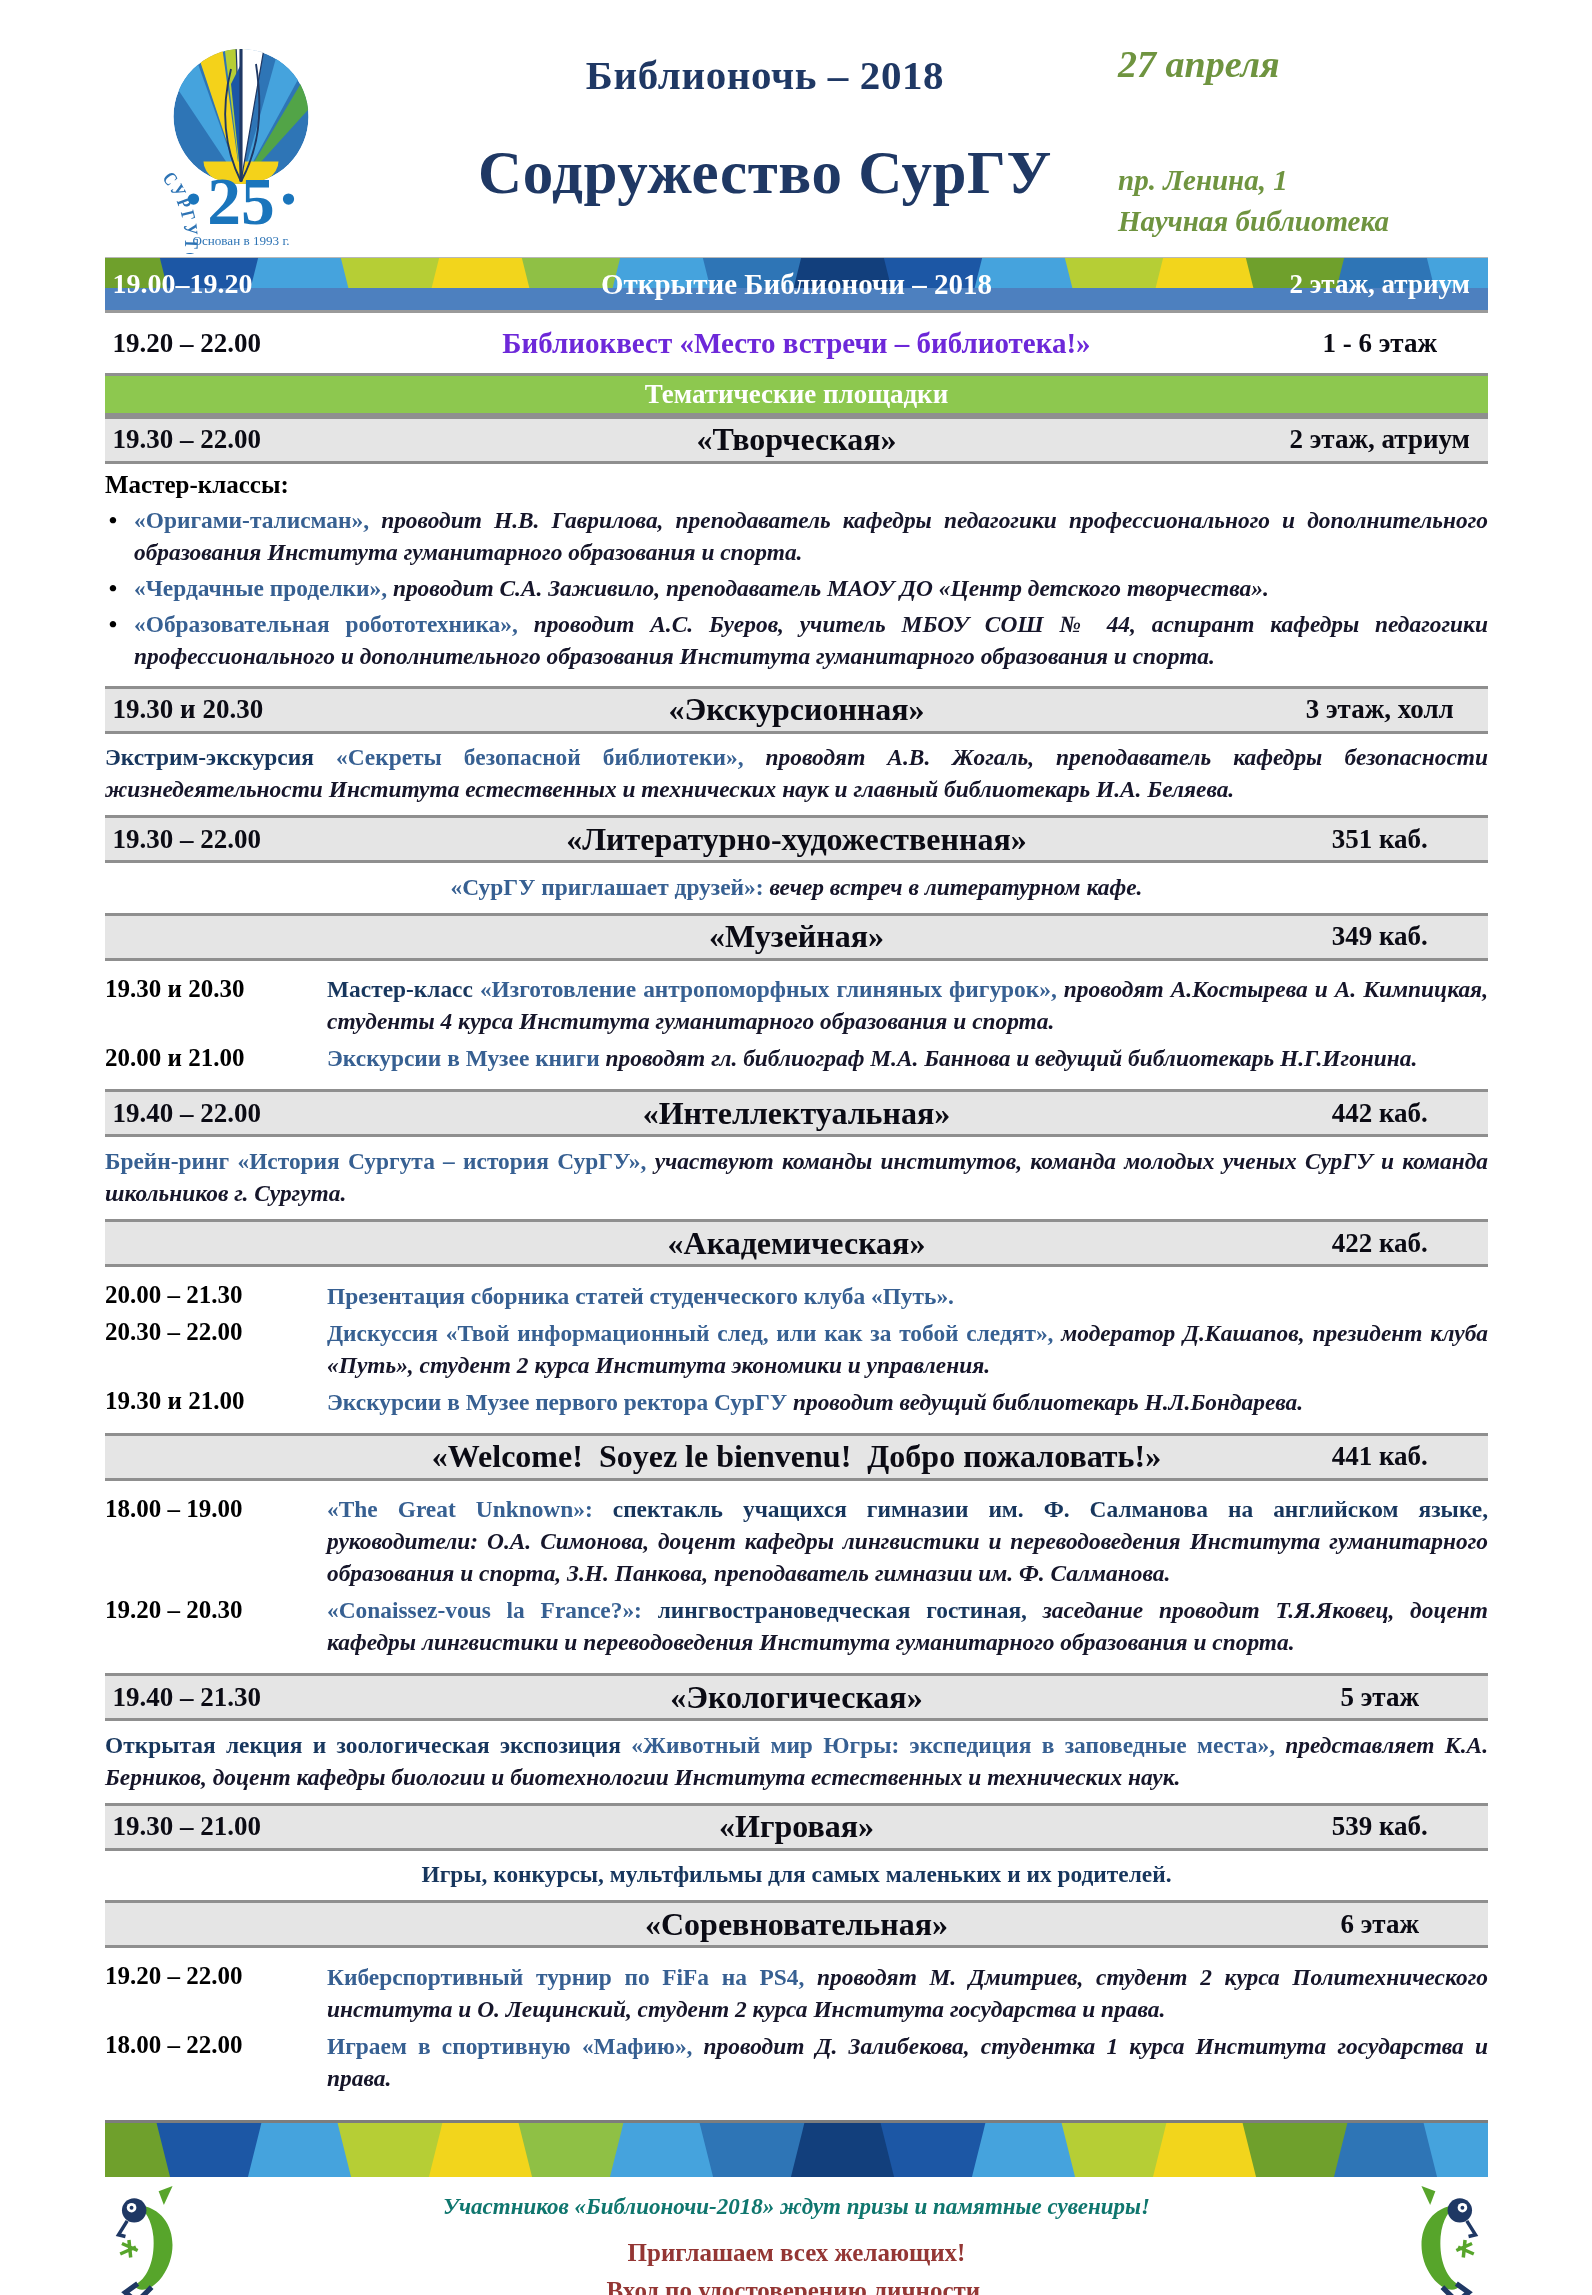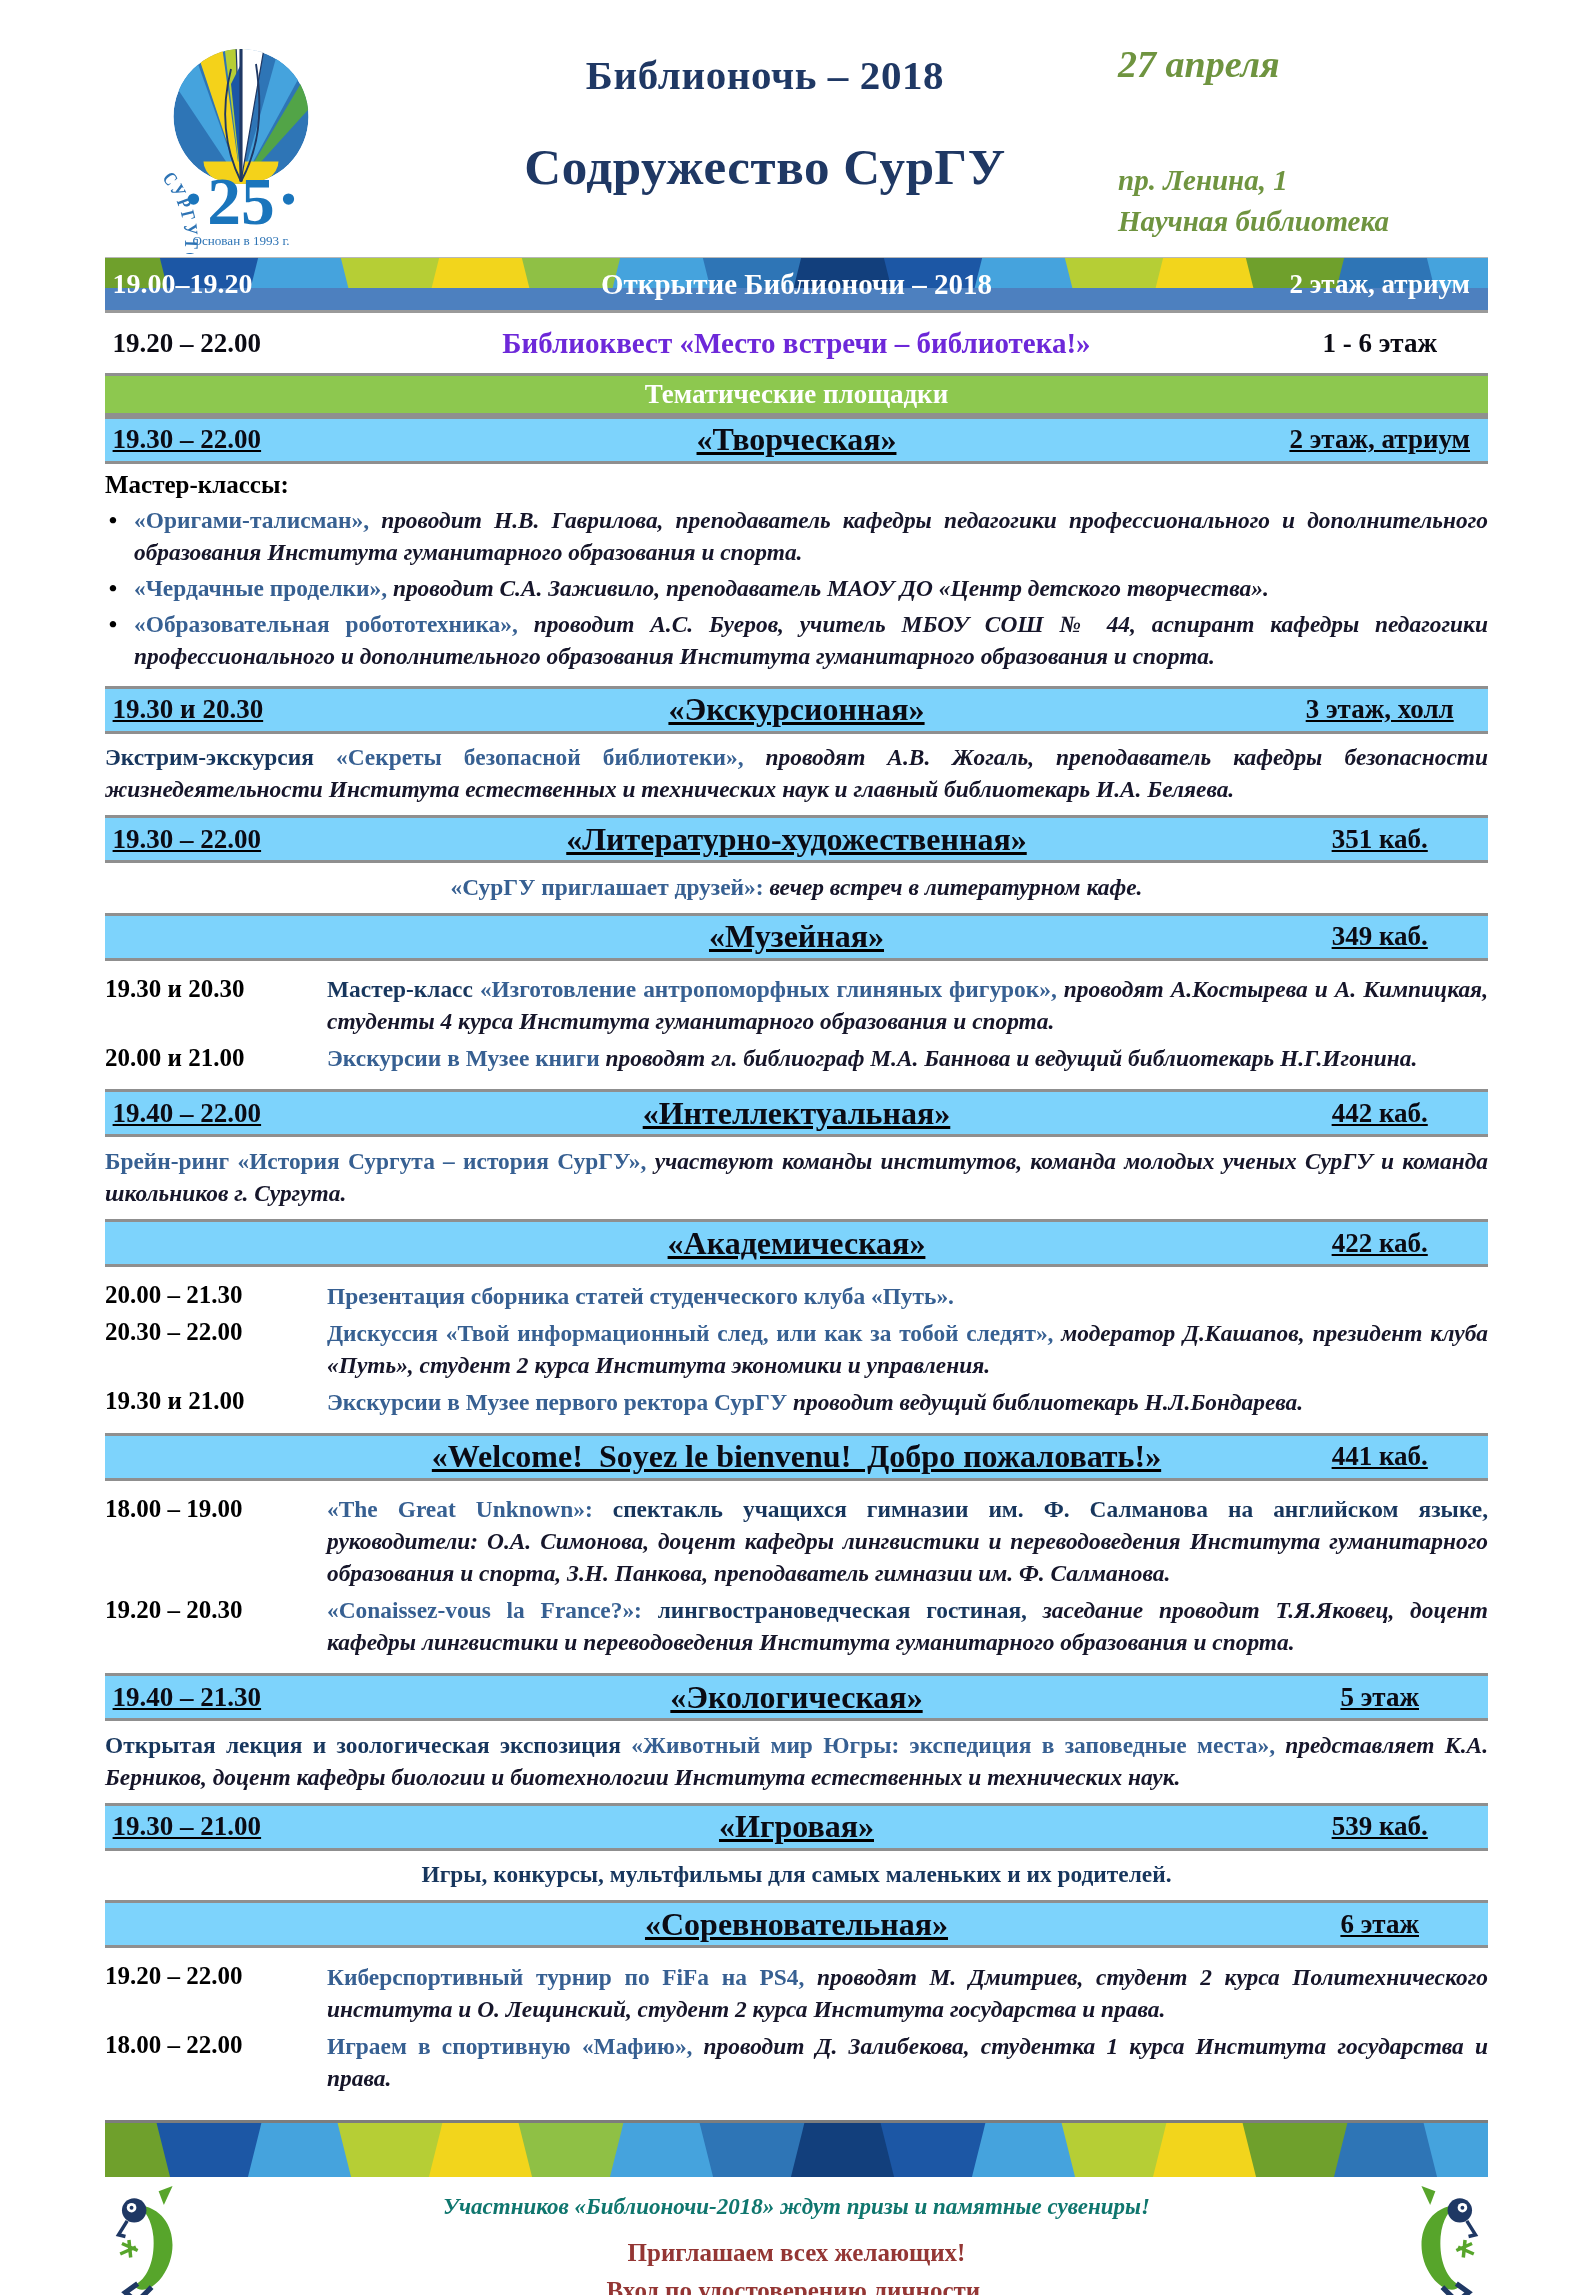--- a/index.html
+++ b/index.html
@@ -16,21 +16,21 @@
   .header {
     display: grid;
     grid-template-columns: 304px 1fr 380px;
     padding: 0 95px 0 108px;
     height: 248px;
     align-items: start;
   }
   .logo-wrap { width: 266px; height: 245px; }
   .titles { text-align: center; padding-top: 42px; }
   .title1 { font-size: 41px; font-weight: bold; color: #1f3864; letter-spacing: 0.6px; }
-  .title2 { font-size: 51px; font-weight: bold; color: #1f3864; margin-top: 39px; letter-spacing: 0.6px; }
+  .title2 { font-size: 61px; font-weight: bold; color: #1f3864; margin-top: 39px; letter-spacing: 0.6px; }
   .head-right { padding-top: 33px; color: #6f9440; font-style: italic; font-weight: bold; }
   .event-date { font-size: 38px; margin-bottom: 74px; }
   .addr { font-size: 29px; line-height: 1.4; }
 
   
   .sched { margin: 0 105px; }
   .band-grid {
     display: grid;
     grid-template-columns: 209px 1fr 209px;
     align-items: center;
@@ -59,22 +59,22 @@
   .white-row .cell-c { font-size: 29px; font-weight: bold; color: #6d28d9; }
   .white-row .cell-l { font-size: 27px; font-weight: bold; color: #0b0b14; }
 
   .g-band {
     height: 43px; background: #8dc84f;
     border-top: 3.2px solid #8f8f8f; border-bottom: 3.2px solid #8f8f8f;
     display: flex; align-items: center; justify-content: center;
     color: #ffffff; font-size: 27px; font-weight: bold;
   }
   .y-band {
-    height: 48px; background: #7dd3fc;
-    border-top: 3.2px solid #8f8f8f; border-bottom: 3.2px solid #8f8f8f; text-decoration: underline;
+    height: 48px; background: #e5e5e5;
+    border-top: 3.2px solid #8f8f8f; border-bottom: 3.2px solid #8f8f8f;
   }
   .y-band .cell-t, .y-band .cell-c, .y-band .cell-l { font-weight: bold; color: #0b0b14; }
   .y-band .cell-t { font-size: 27px; }
   .y-band .cell-c { font-size: 32px; }
   .y-band .cell-l { font-size: 27px; }
 
   .wsec { padding: 7.6px 0 10px; }
   .para { font-size: 23.4px; line-height: 32px; color: #16162a; }
   .just { text-align: justify; }
   .center-par { text-align: center; }

